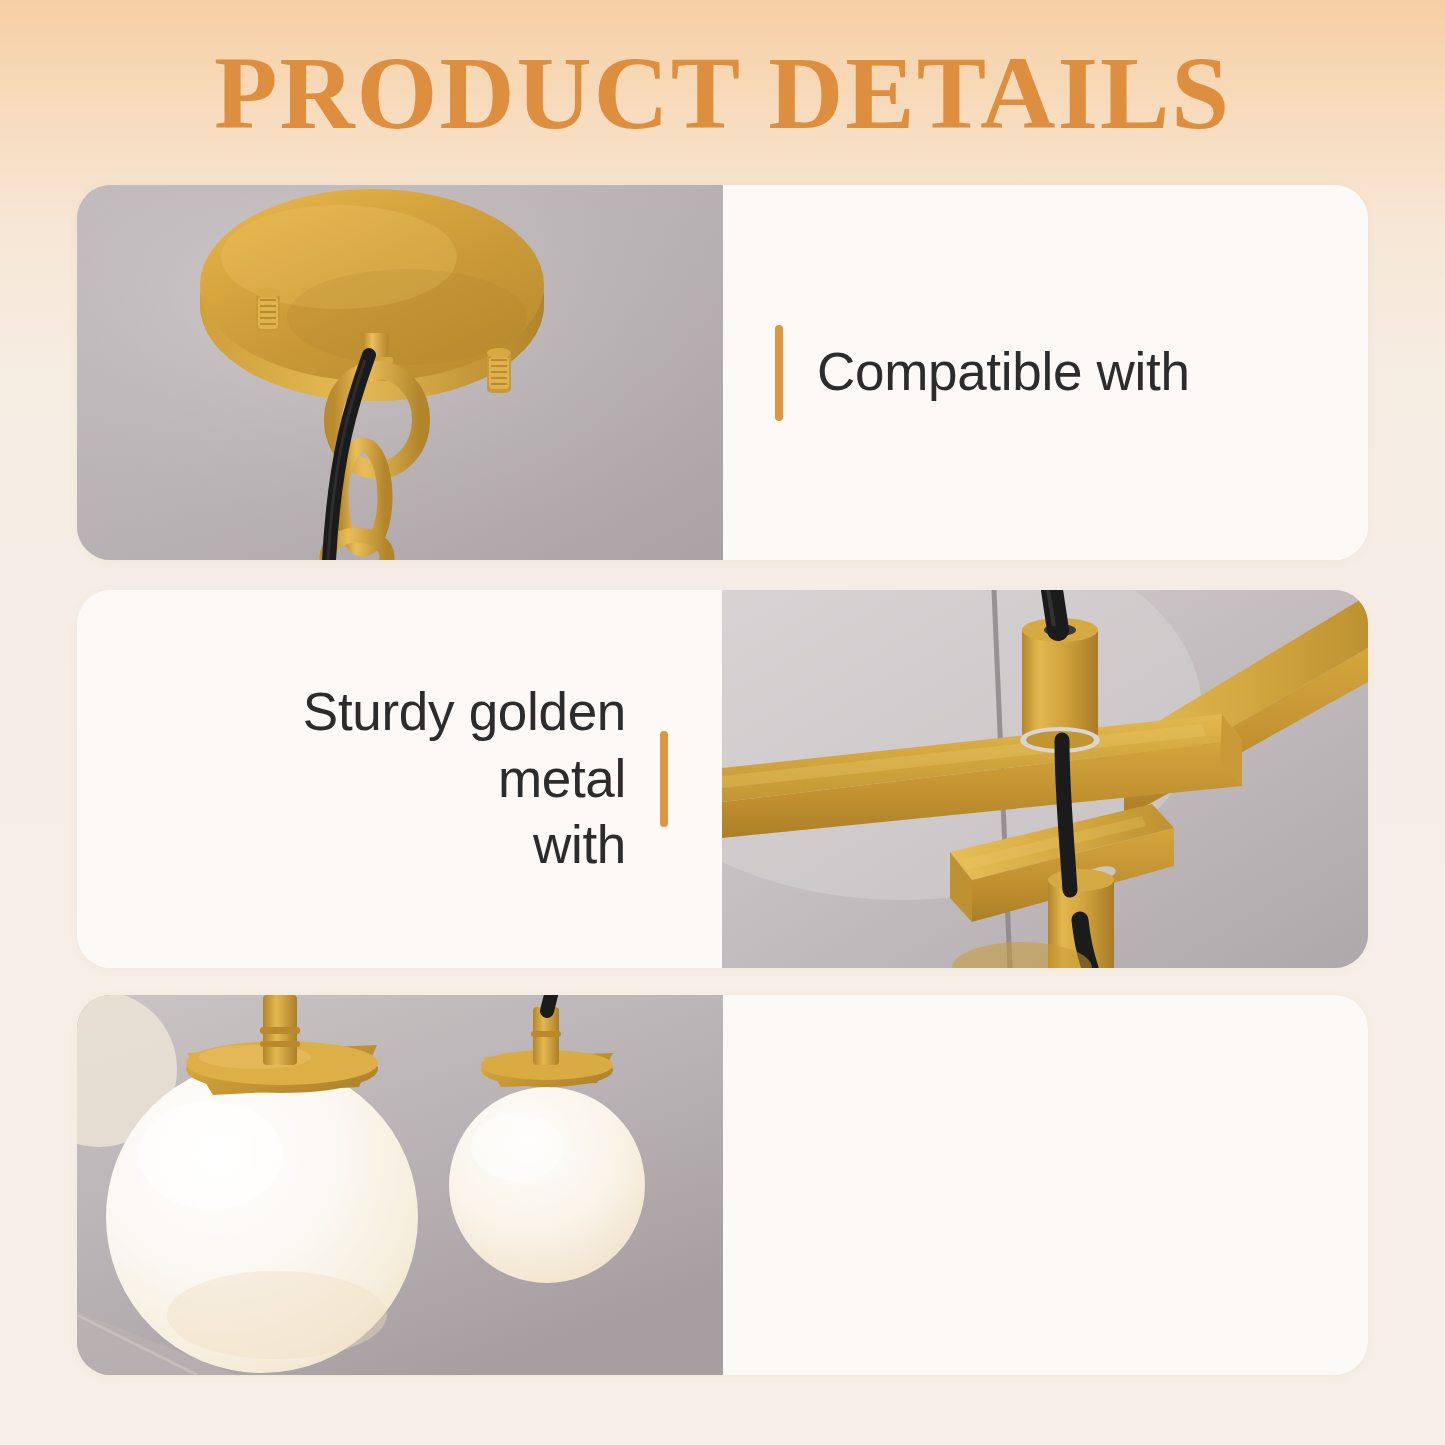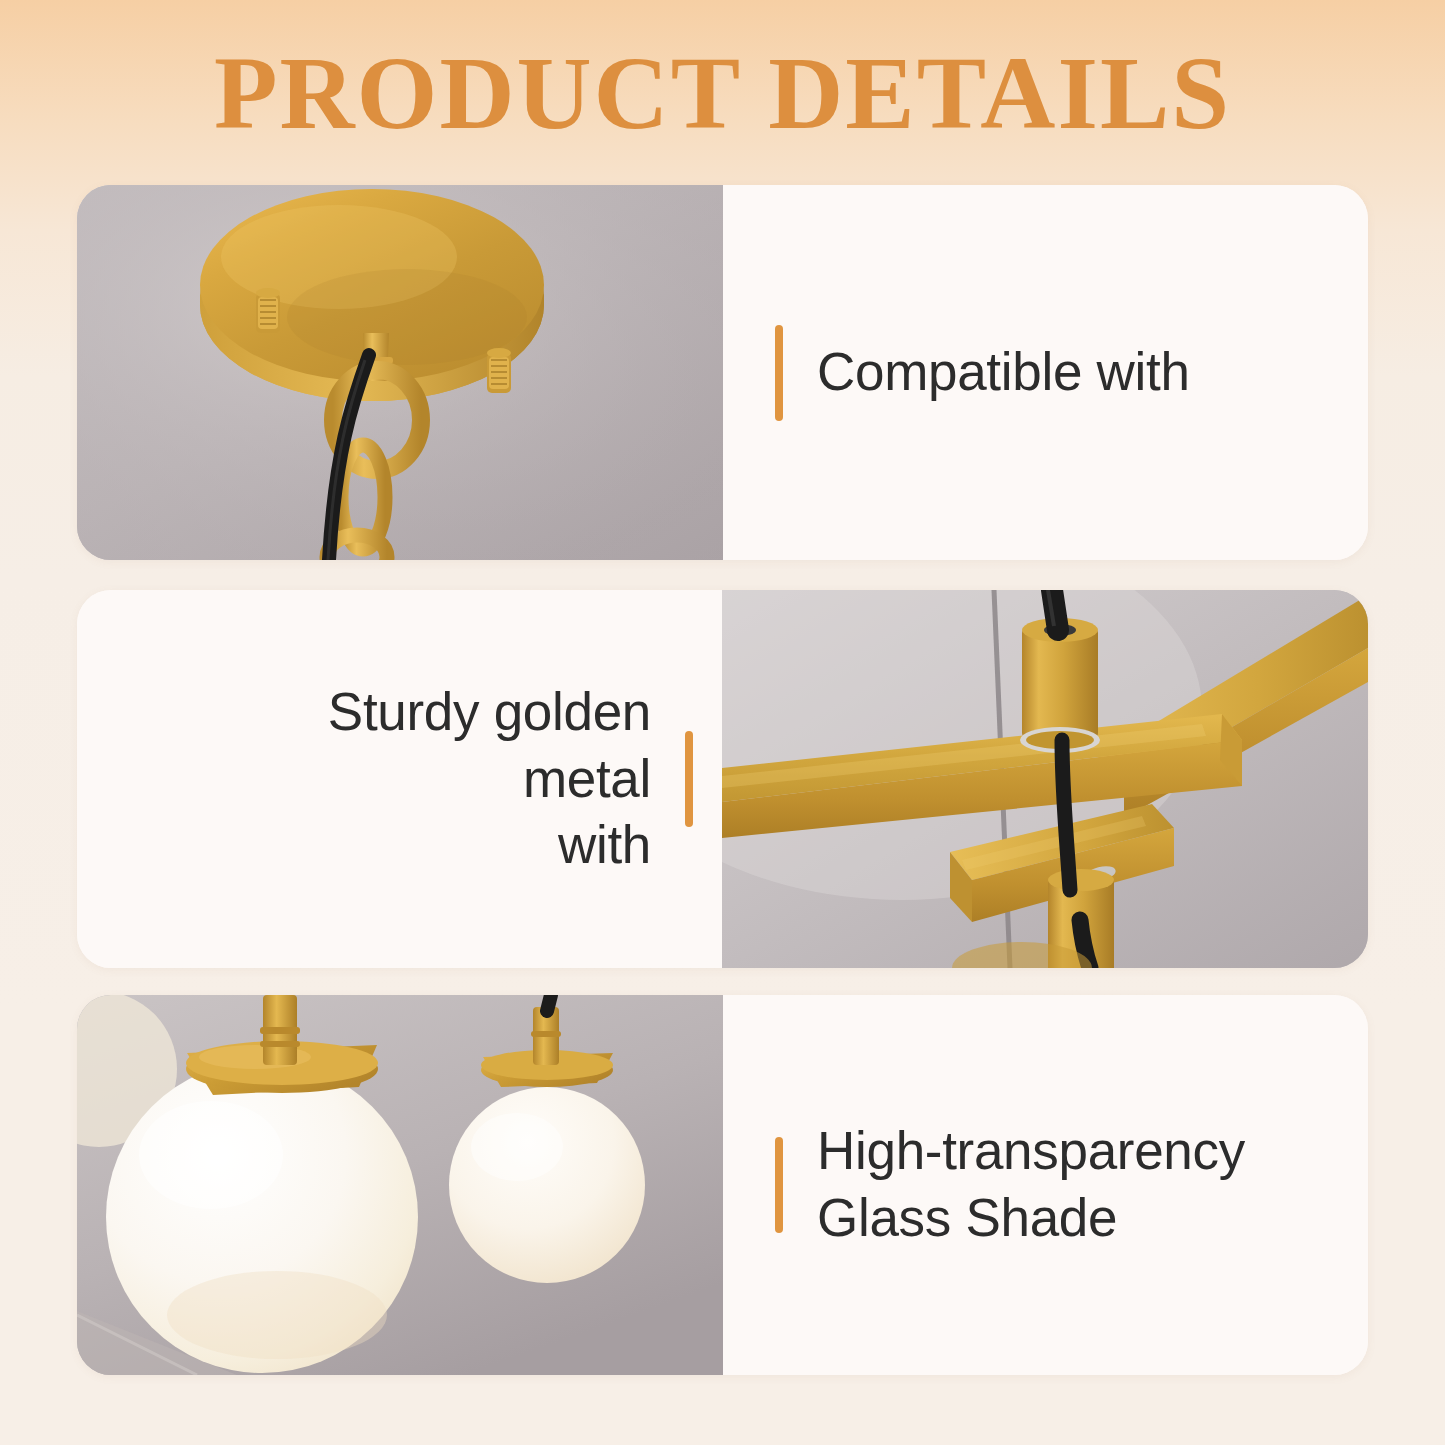--- a/index.html
+++ b/index.html
@@ -49,21 +49,21 @@
   }
   #card1 { left:77px;  top:185px;  width:1291px; height:375px; }
   #card2 { left:77px;  top:590px;  width:1291px; height:378px; }
   #card3 { left:77px;  top:995px;  width:1291px; height:380px; }
 
   .photo  { position:relative; width:646px; height:100%; overflow:hidden; background:#BCB6B7; }
   .panel  { position:relative; width:645px; height:100%; background:#FDF9F7;
             display:flex; align-items:center; }
 
   .panel.left-text  { justify-content:flex-start; padding-left:52px; }
-  .panel.right-text { justify-content:flex-end;   padding-right:29px; }
+  .panel.right-text { justify-content:flex-end;   padding-right:54px; }
 
   .feat {
     display:flex; align-items:center; gap:34px;
   }
 
   .bar {
     flex:0 0 auto;
     width:8px; height:96px;
     border-radius:5px;
     background:#E09540;
@@ -344,25 +344,16 @@
           <ellipse cx="205" cy="68" rx="96" ry="22" fill="#DDAF47"></ellipse>
           <ellipse cx="178" cy="62" rx="56" ry="12" fill="#EDC469" opacity="0.45"></ellipse>
 
           <rect x="186" y="0" width="34" height="70" rx="4" fill="url(#stemG)"></rect>
           <rect x="183" y="32" width="40" height="7" rx="3" fill="#B9892C"></rect>
           <rect x="183" y="46" width="40" height="6" rx="3" fill="#B9892C"></rect>
         </g>
       </svg>
     </div>
 
-    <div class="panel left-text">
-      <div class="feat">
-        <div class="bar"></div>
-        <div class="feat-text">
-          <span>High-transparency</span><br>
-          <span>Glass Shade</span>
-        </div>
-      </div>
-    </div>
 
   </div>
 
 </div>
 
 </body></html>

